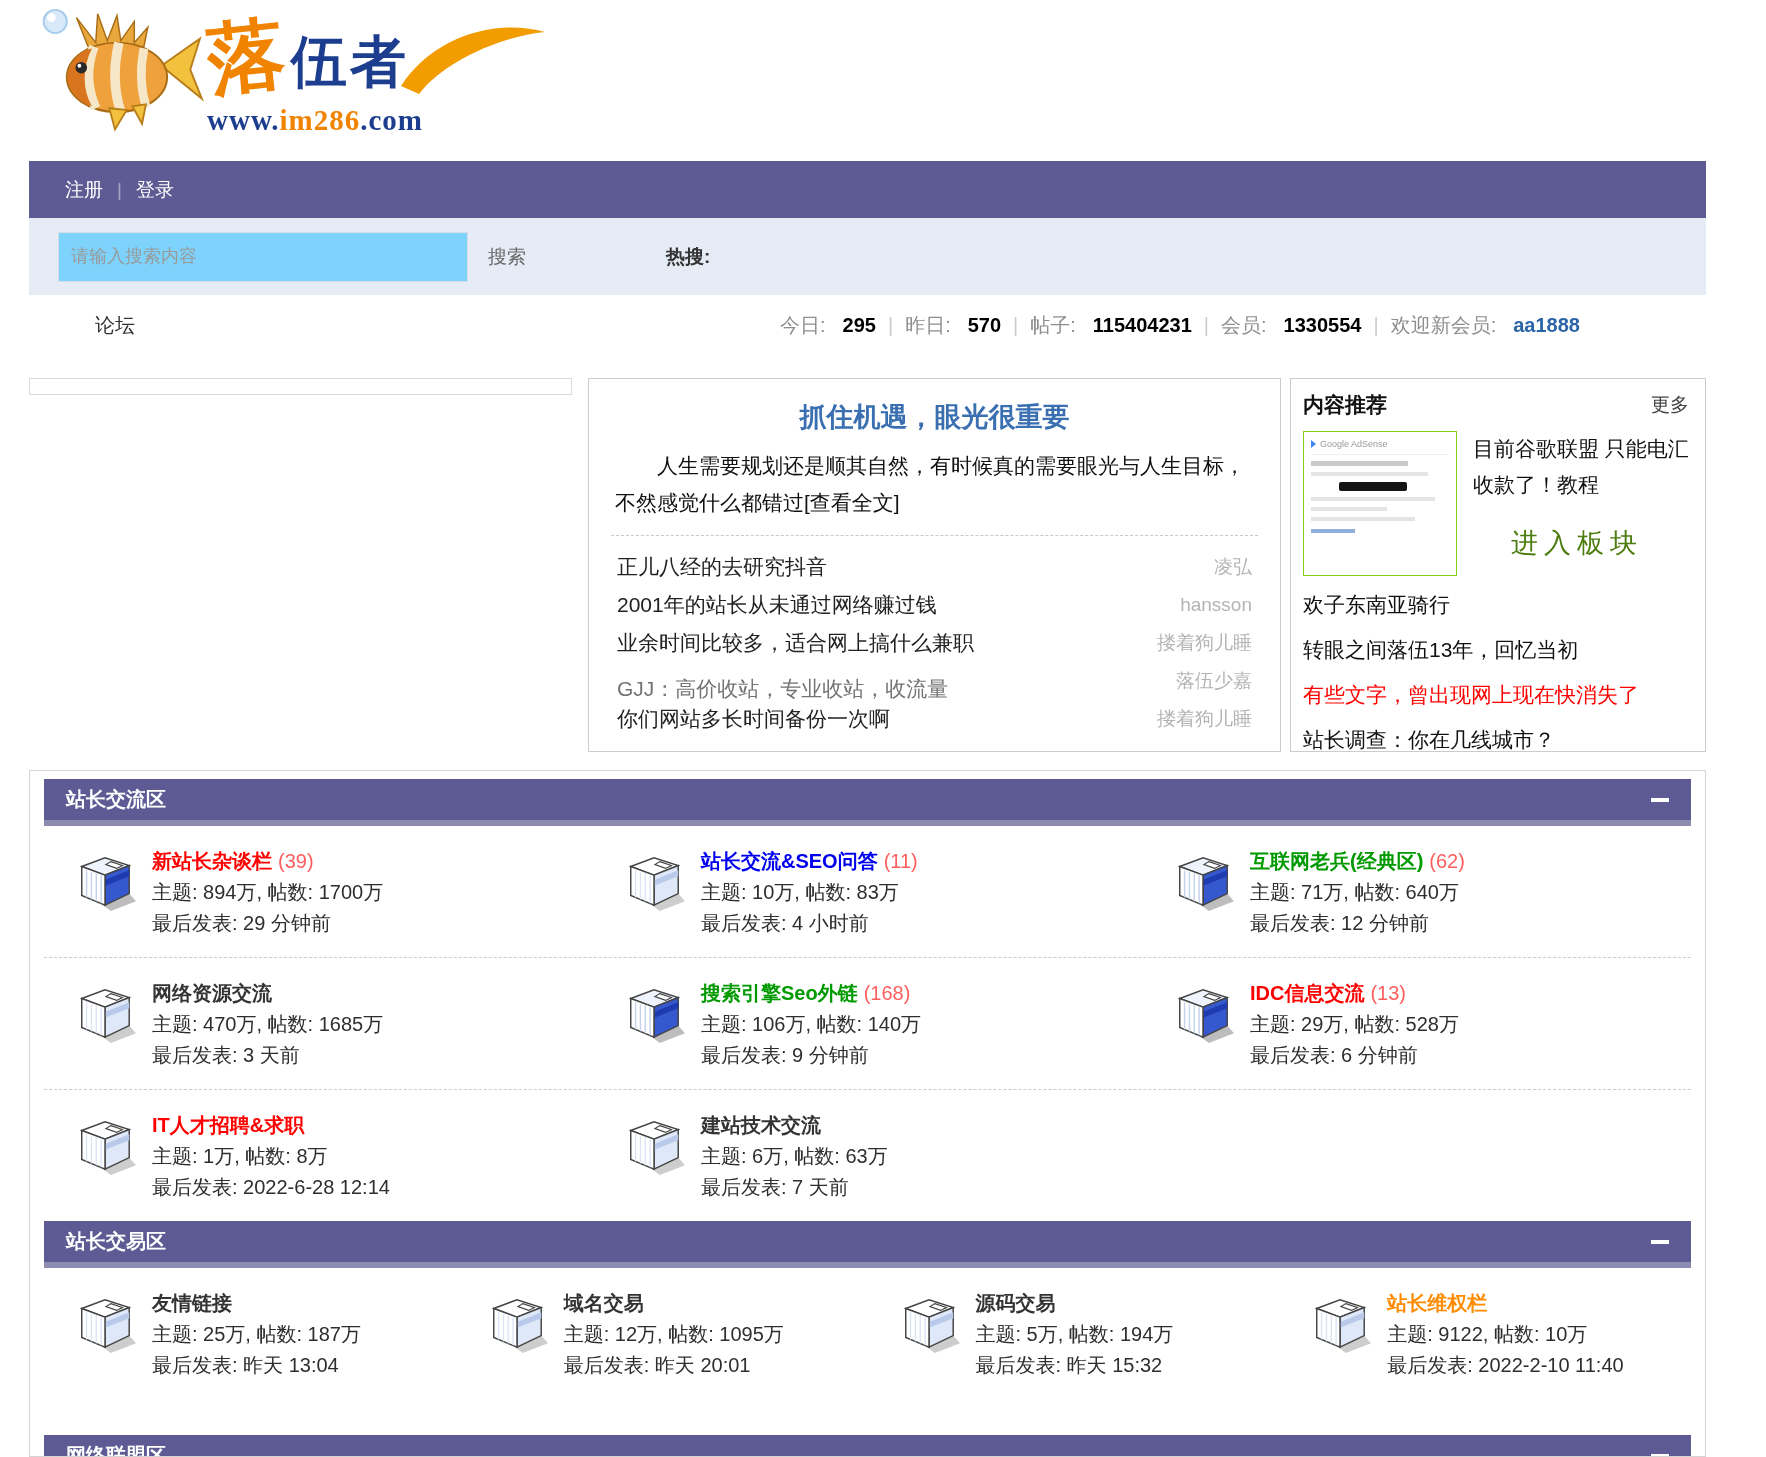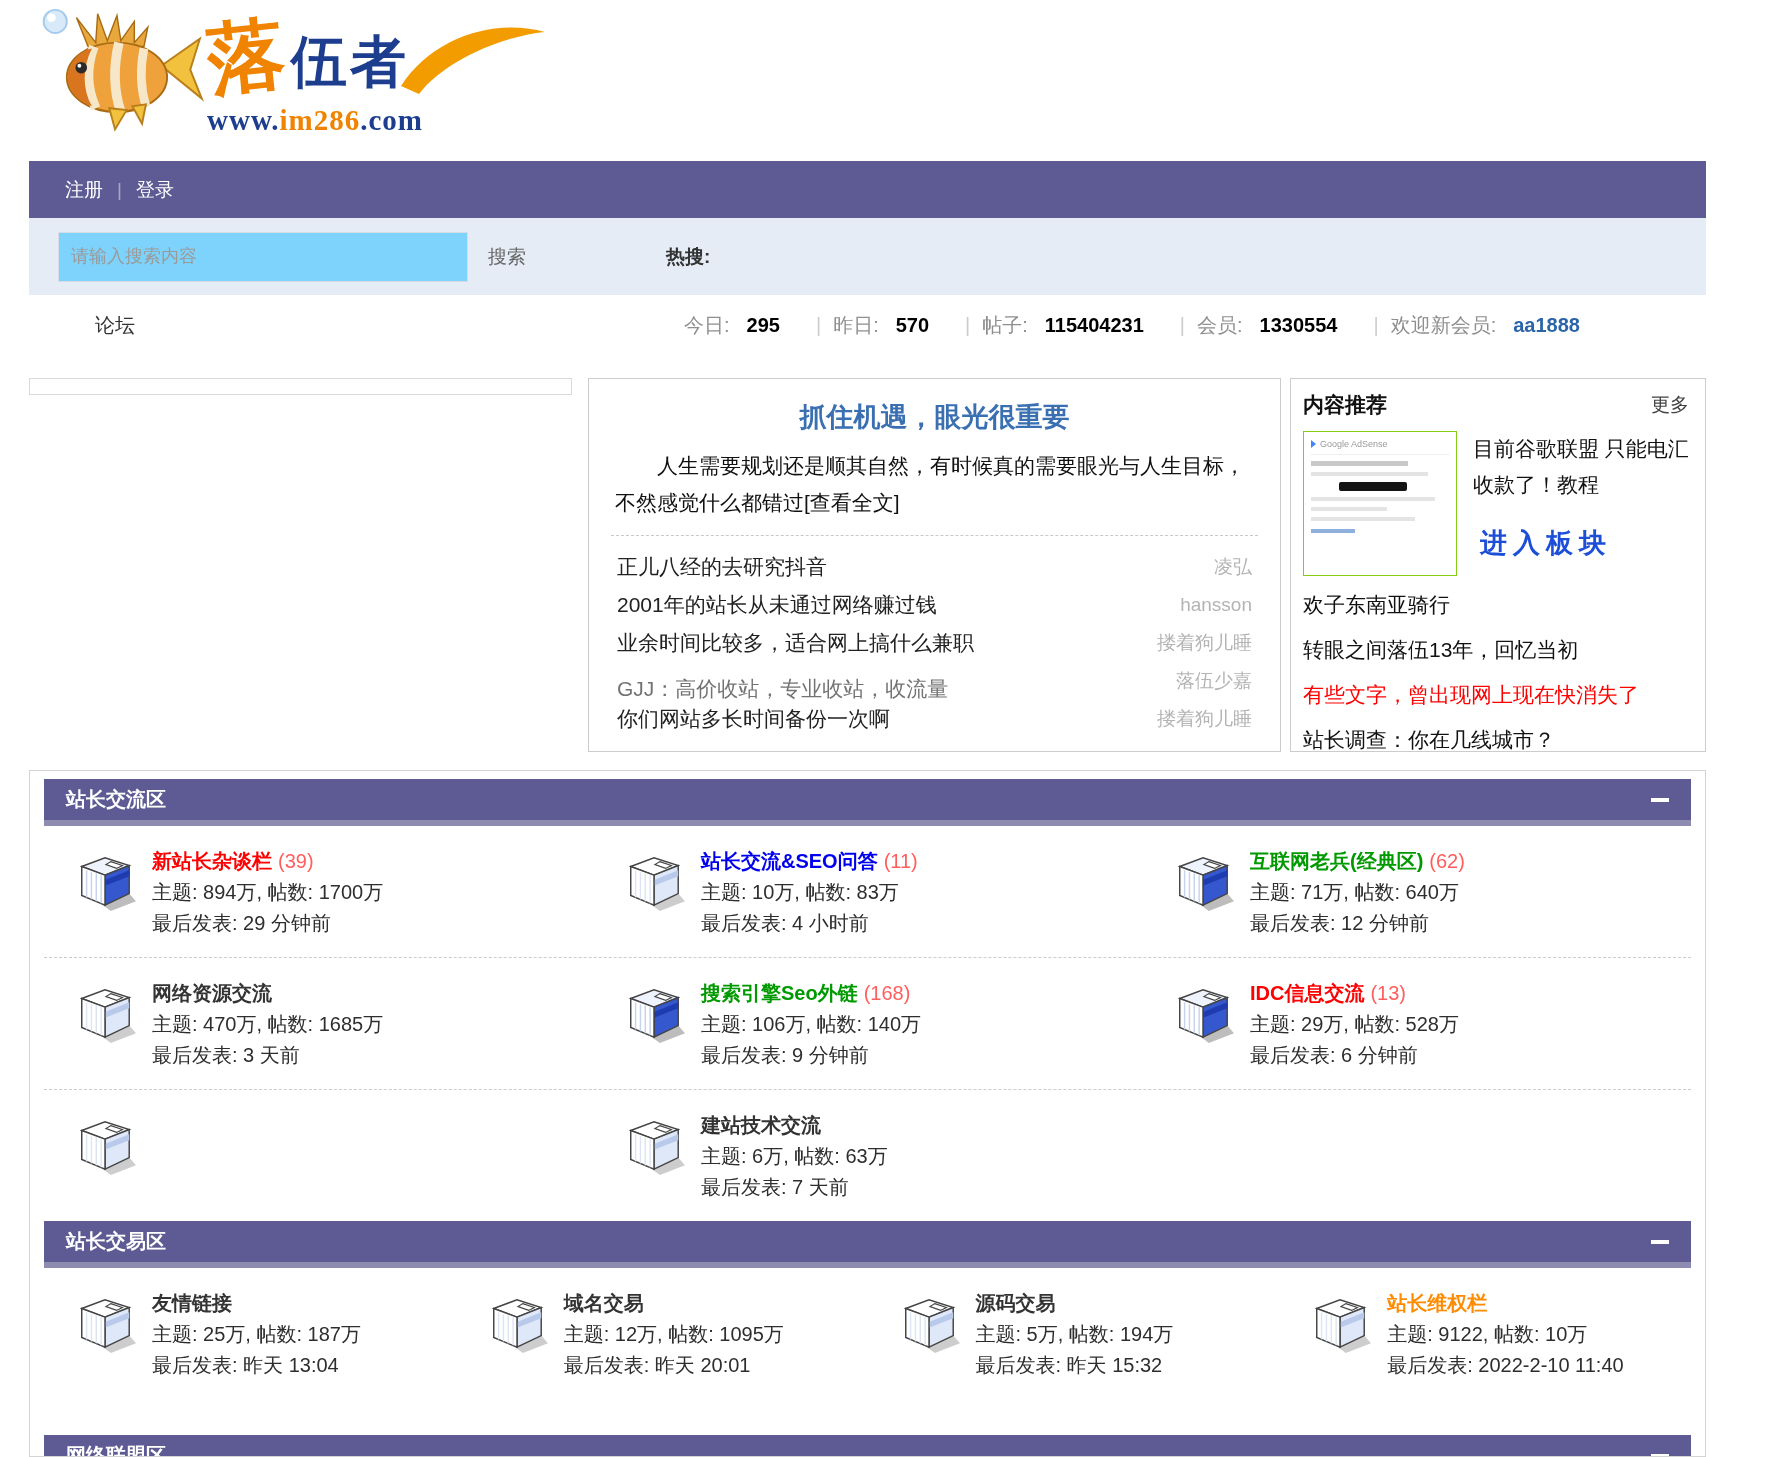--- a/index.html
+++ b/index.html
@@ -37,21 +37,21 @@
                   font-family:"Liberation Sans","DejaVu Sans",sans-serif; }
   .search-input::placeholder { color:#9a9a9a; }
   .search-btn { margin-left:20px; color:#666; font-size:19px; cursor:pointer; }
   .hot-label { margin-left:140px; font-weight:bold; color:#333; font-size:19px; }
   .hot-links { display:flex; }
   .hot-link { margin-left:17px; color:#2d66a5; font-size:19px; cursor:pointer; white-space:nowrap; }
 
   
   .stats-row { height:60px; display:flex; align-items:center; padding-left:66px; }
   .forum-crumb { font-size:20px; color:#333; cursor:pointer; }
-  .stats { margin-left:auto; padding-right:126px; display:flex; align-items:flex-start; font-size:20px;gap:24px; }
+  .stats { margin-left:auto; padding-right:126px; display:flex; align-items:flex-start; font-size:20px; }
   .stat { display:flex; align-items:center; }
   .stat-sep { color:#ccc; margin:0 12px; }
   .stat-label { color:#8f8f8f; }
   .stat-value { margin-left:17px; }
 
   
   .mid { position:relative; height:415px; }
   .empty-box { position:absolute; left:0; top:23px; width:543px; height:17px;
                border:1px solid #dadada; background:#fff; }
   .announce { position:absolute; left:559px; top:23px; width:693px; height:374px;
@@ -76,22 +76,22 @@
   .ads-head { display:flex; align-items:center; gap:4px; border-bottom:1px solid #eee; padding-bottom:5px; }
   .ads-logo { width:0; height:0; border-left:5px solid #4285f4; border-top:4px solid transparent;
               border-bottom:4px solid transparent; }
   .ads-name { font-size:9px; color:#9a9a9a; }
   .ads-line { height:4px; background:#e4e4e4; margin:6px 0; }
   .ads-line.head { height:5px; background:#c9c9c9; width:70%; }
   .w55{width:55%;} .w85{width:85%;} .w75{width:75%;} .w90{width:90%;}
   .ads-blob { height:9px; width:68px; background:#141414; border-radius:2px; margin:5px 0 5px 28px; }
   .ads-link { height:4px; width:44px; background:#8fb0dd; margin-top:8px; }
   .rec-feature-text { font-size:21px; line-height:36px; color:#111; cursor:pointer; }
-  .watermark { position:absolute; left:189px; top:146px; font-size:27px; color:#1d4ed8;
-               letter-spacing:6px; pointer-events:none;font-weight:bold; }
+  .watermark { position:absolute; left:220px; top:146px; font-size:27px; color:#4d7c0f;
+               letter-spacing:6px; pointer-events:none; }
   .rec-list { list-style:none; margin:14px 0 0; padding:0 12px; }
   .rec-list li { margin:0 0 16px; }
   .rec-list a { font-size:21px; color:#111; cursor:pointer; line-height:29px; }
 
   
   .forums { border:1px solid #d4d4d4; background:#fff; padding:8px 14px 0; height:687px; overflow:hidden; }
   .cat-header { height:47px; background:#5E5B94; border-bottom:6px solid #8E8BB1;
                 display:flex; align-items:center; padding:0 22px; }
   .cat-title { color:#fff; font-weight:bold; font-size:20px; }
   .collapse-btn { margin-left:auto; width:18px; height:4px; background:#fff; cursor:pointer; }
@@ -357,20 +357,25 @@
             <div class="flast">最后发表: 6 分钟前</div>
           </div>
         </div>
       </div>
     <div class="frow cols3 last">
 
     <div class="fcell">
           <svg class="ficon old" viewBox="0 0 64 64">
             <use href="#icon-box"></use>
           </svg>
+          <div class="finfo">
+            <div class="fname"><a style="color: rgb(255, 0, 0);">IT人才招聘&amp;求职</a></div>
+            <div class="fstats">主题: 1万, 帖数: 8万</div>
+            <div class="flast">最后发表: 2022-6-28 12:14</div>
+          </div>
         </div>
         <div class="fcell">
           <svg class="ficon old" viewBox="0 0 64 64">
             <use href="#icon-box"></use>
           </svg>
           <div class="finfo">
             <div class="fname"><a style="color: rgb(51, 51, 51);">建站技术交流</a></div>
             <div class="fstats">主题: 6万, 帖数: 63万</div>
             <div class="flast">最后发表: 7 天前</div>
           </div>

